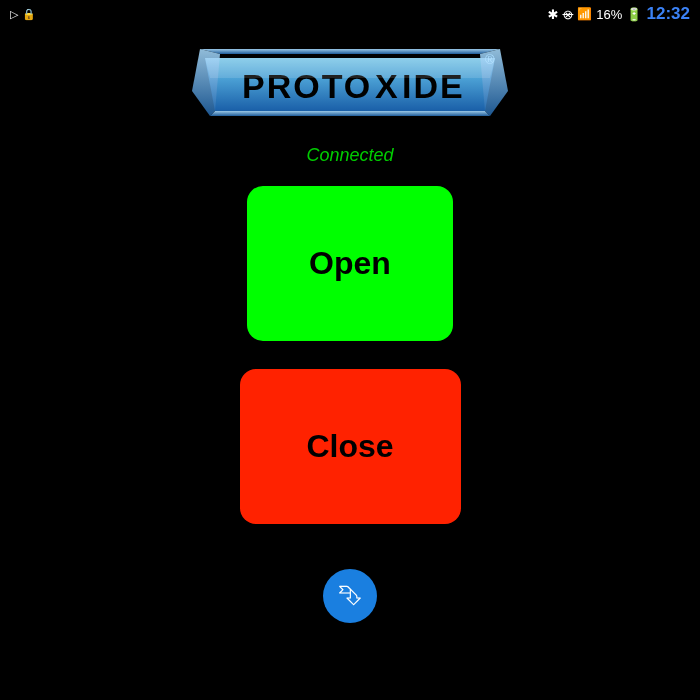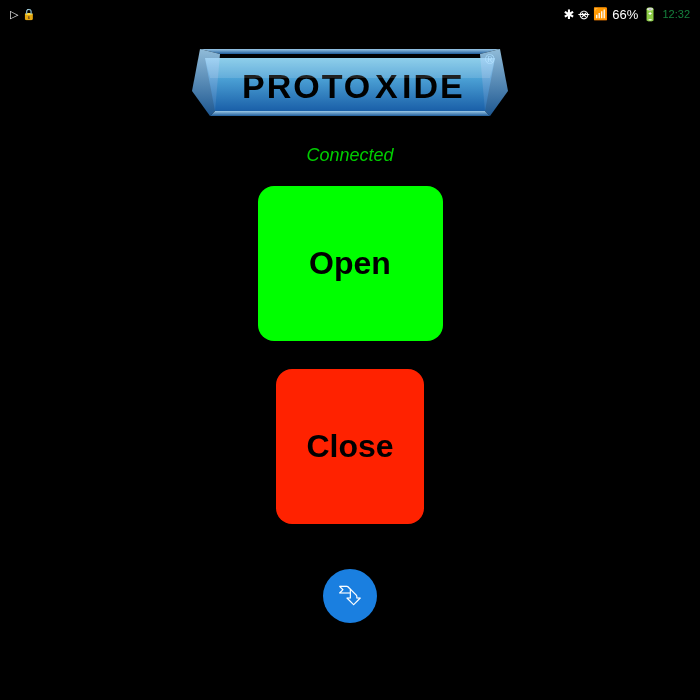--- a/index.html
+++ b/index.html
@@ -40,23 +40,23 @@
       font-size: 12px;
       color: #fff;
     }
 
     .status-icon {
       color: #fff;
       font-size: 11px;
     }
 
     .status-time {
-      font-size: 11px;
-      font-weight: normal;
-      color: #15803d;
+      font-size: 17px;
+      font-weight: bold;
+      color: #3b82f6;
     }
 
     
     .main-content {
       display: flex;
       flex-direction: column;
       align-items: center;
       width: 100%;
       height: calc(700px - 28px);
       background: #000;
@@ -78,38 +78,38 @@
       color: #00cc00;
       font-size: 18px;
       margin-top: 10px;
       margin-bottom: 20px;
       font-weight: 500;
       font-style: italic;
     }
 
     
     .btn-open {
-      width: 185px;
+      width: 206px;
       height: 155px;
       background: #00ff00;
       border: none;
       border-radius: 16px;
       font-size: 32px;
       font-weight: bold;
       color: #000;
       cursor: pointer;
       margin-bottom: 28px;
       display: flex;
       align-items: center;
       justify-content: center;
       text-align: center;
     }
 
     .btn-close {
-      width: 148px;
+      width: 221px;
       height: 155px;
       background: #ff2200;
       border: none;
       border-radius: 16px;
       font-size: 32px;
       font-weight: bold;
       color: #000;
       cursor: pointer;
       margin-bottom: 35px;
       display: flex;
@@ -142,21 +142,21 @@
 
 <div class="status-bar">
   <div class="status-left">
     <span class="status-icon">▷</span>
     <span class="status-icon">🔒</span>
   </div>
   <div class="status-right">
     <span style="font-size:13px;">✱</span>
     <span style="font-size:13px; text-decoration: line-through;">⊗</span>
     <span style="font-size:12px;">📶</span>
-    <span style="font-size:13px;">66%</span>
+    <span style="font-size:13px;">16%</span>
     <span style="font-size:13px;">🔋</span>
     <span class="status-time">12:32</span>
   </div>
 </div>
 
 <div class="main-content">
 
   <div class="logo-container">
     <svg class="logo-svg" viewBox="0 0 320 75">
 

